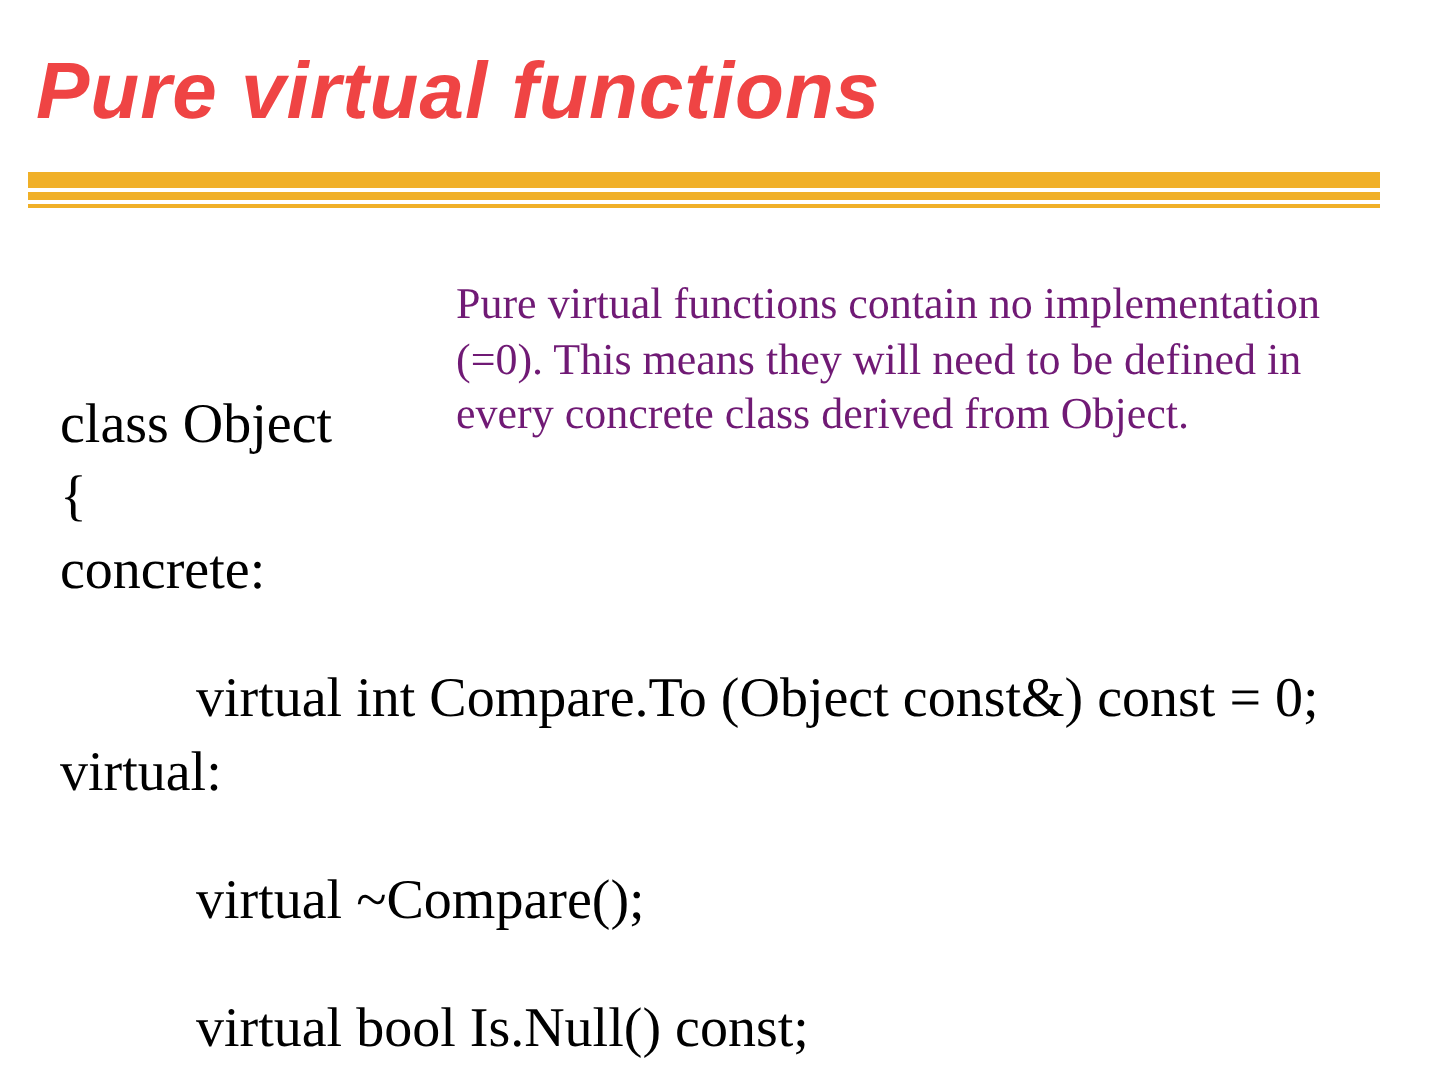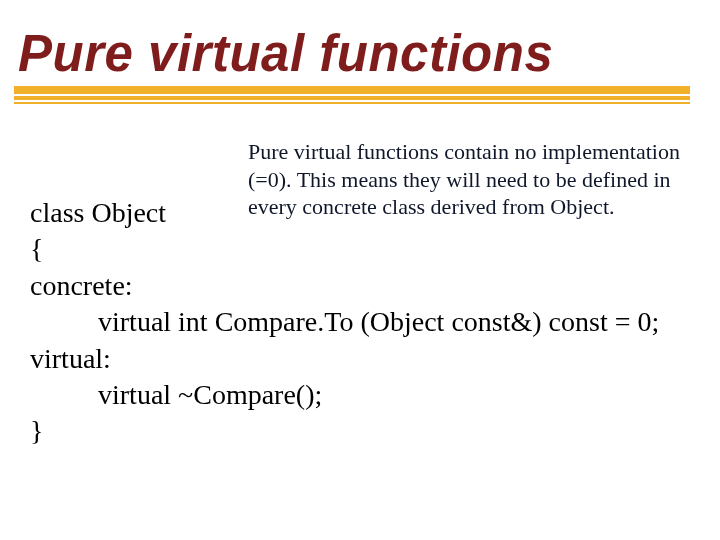--- a/index.html
+++ b/index.html
@@ -14,24 +14,24 @@
   .slide {
     position: relative;
     width: 720px;
     height: 540px;
     box-sizing: border-box;
   }
   .title {
     position: absolute;
     left: 18px;
     top: 24px;
-    font-size: 51px;
+    font-size: 40px;
     font-weight: 700;
     font-style: italic;
-    color: #7f1d1d;
+    color: #ef4444;
     letter-spacing: 0.5px;
   }
   .underline {
     position: absolute;
     left: 14px;
     top: 86px;
     width: 676px;
     height: 26px;
   }
   .underline .bar1 {
@@ -47,41 +47,42 @@
     background: #f0b028;
   }
   .underline .bar3 {
     position: absolute;
     left: 0; top: 16px;
     width: 100%; height: 2px;
     background: #f0b028;
   }
   .annotation {
     position: absolute;
-    left: 248px;
+    left: 228px;
     top: 138px;
     width: 460px;
     font-family: "Comic Sans MS", "Comic Sans", cursive;
     font-size: 22px;
     line-height: 1.25;
-    color: #0f172a;
+    color: #701a75;
   }
   .code {
     position: absolute;
     left: 30px;
     top: 195px;
     width: 660px;
     font-family: Liberation Serif, serif;
     font-size: 28px;
     line-height: 1.3;
     color: #000;
   }
   .code .indent {
     padding-left: 68px;
     display: block;
+    margin-top: 28px;
   }
 </style>
 </head>
 <body>
 
 <div class="slide">
 
   <div class="title">Pure virtual functions</div>
 
   <div class="underline">
@@ -92,16 +93,17 @@
 
   <div class="annotation">Pure virtual functions contain no implementation (=0).  This means they will need to be defined in every concrete class derived from Object.</div>
 
   <div class="code">
     <div>class Object</div>
     <div>{</div>
     <div>concrete:</div>
     <span class="indent">virtual int Compare.To (Object const&amp;) const = 0;</span>
     <div>virtual:</div>
     <span class="indent">virtual ~Compare();</span>
+    <span class="indent">virtual bool Is.Null() const;</span>
     <div>}</div>
   </div>
 
 </div>
 
 </body></html>

